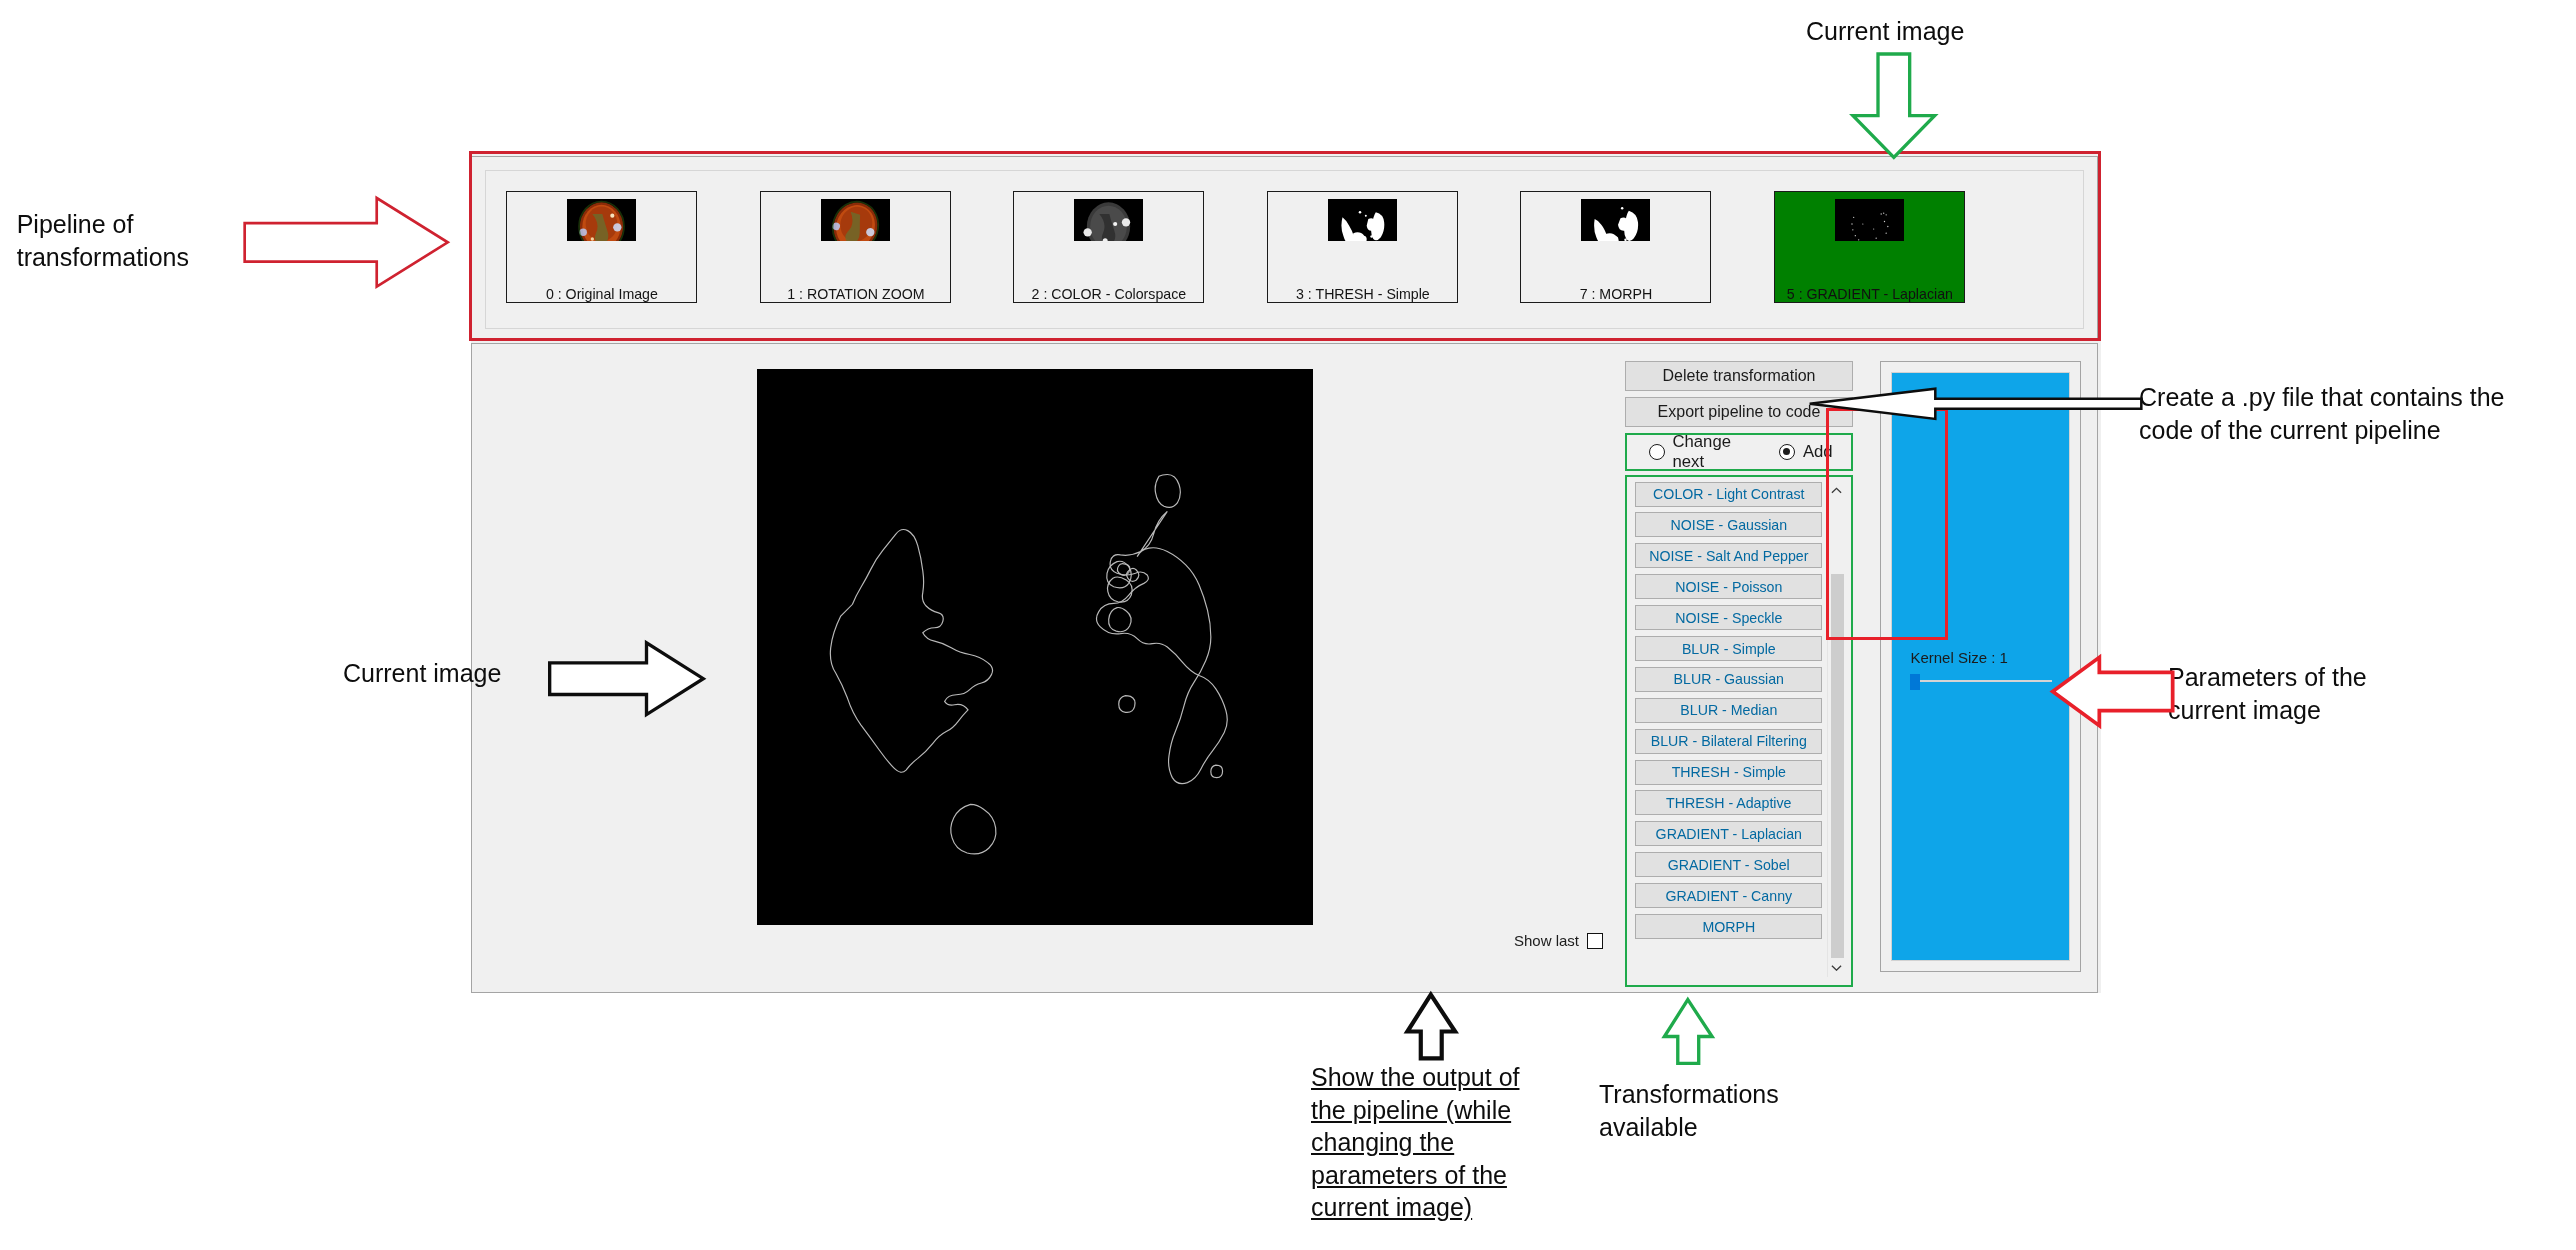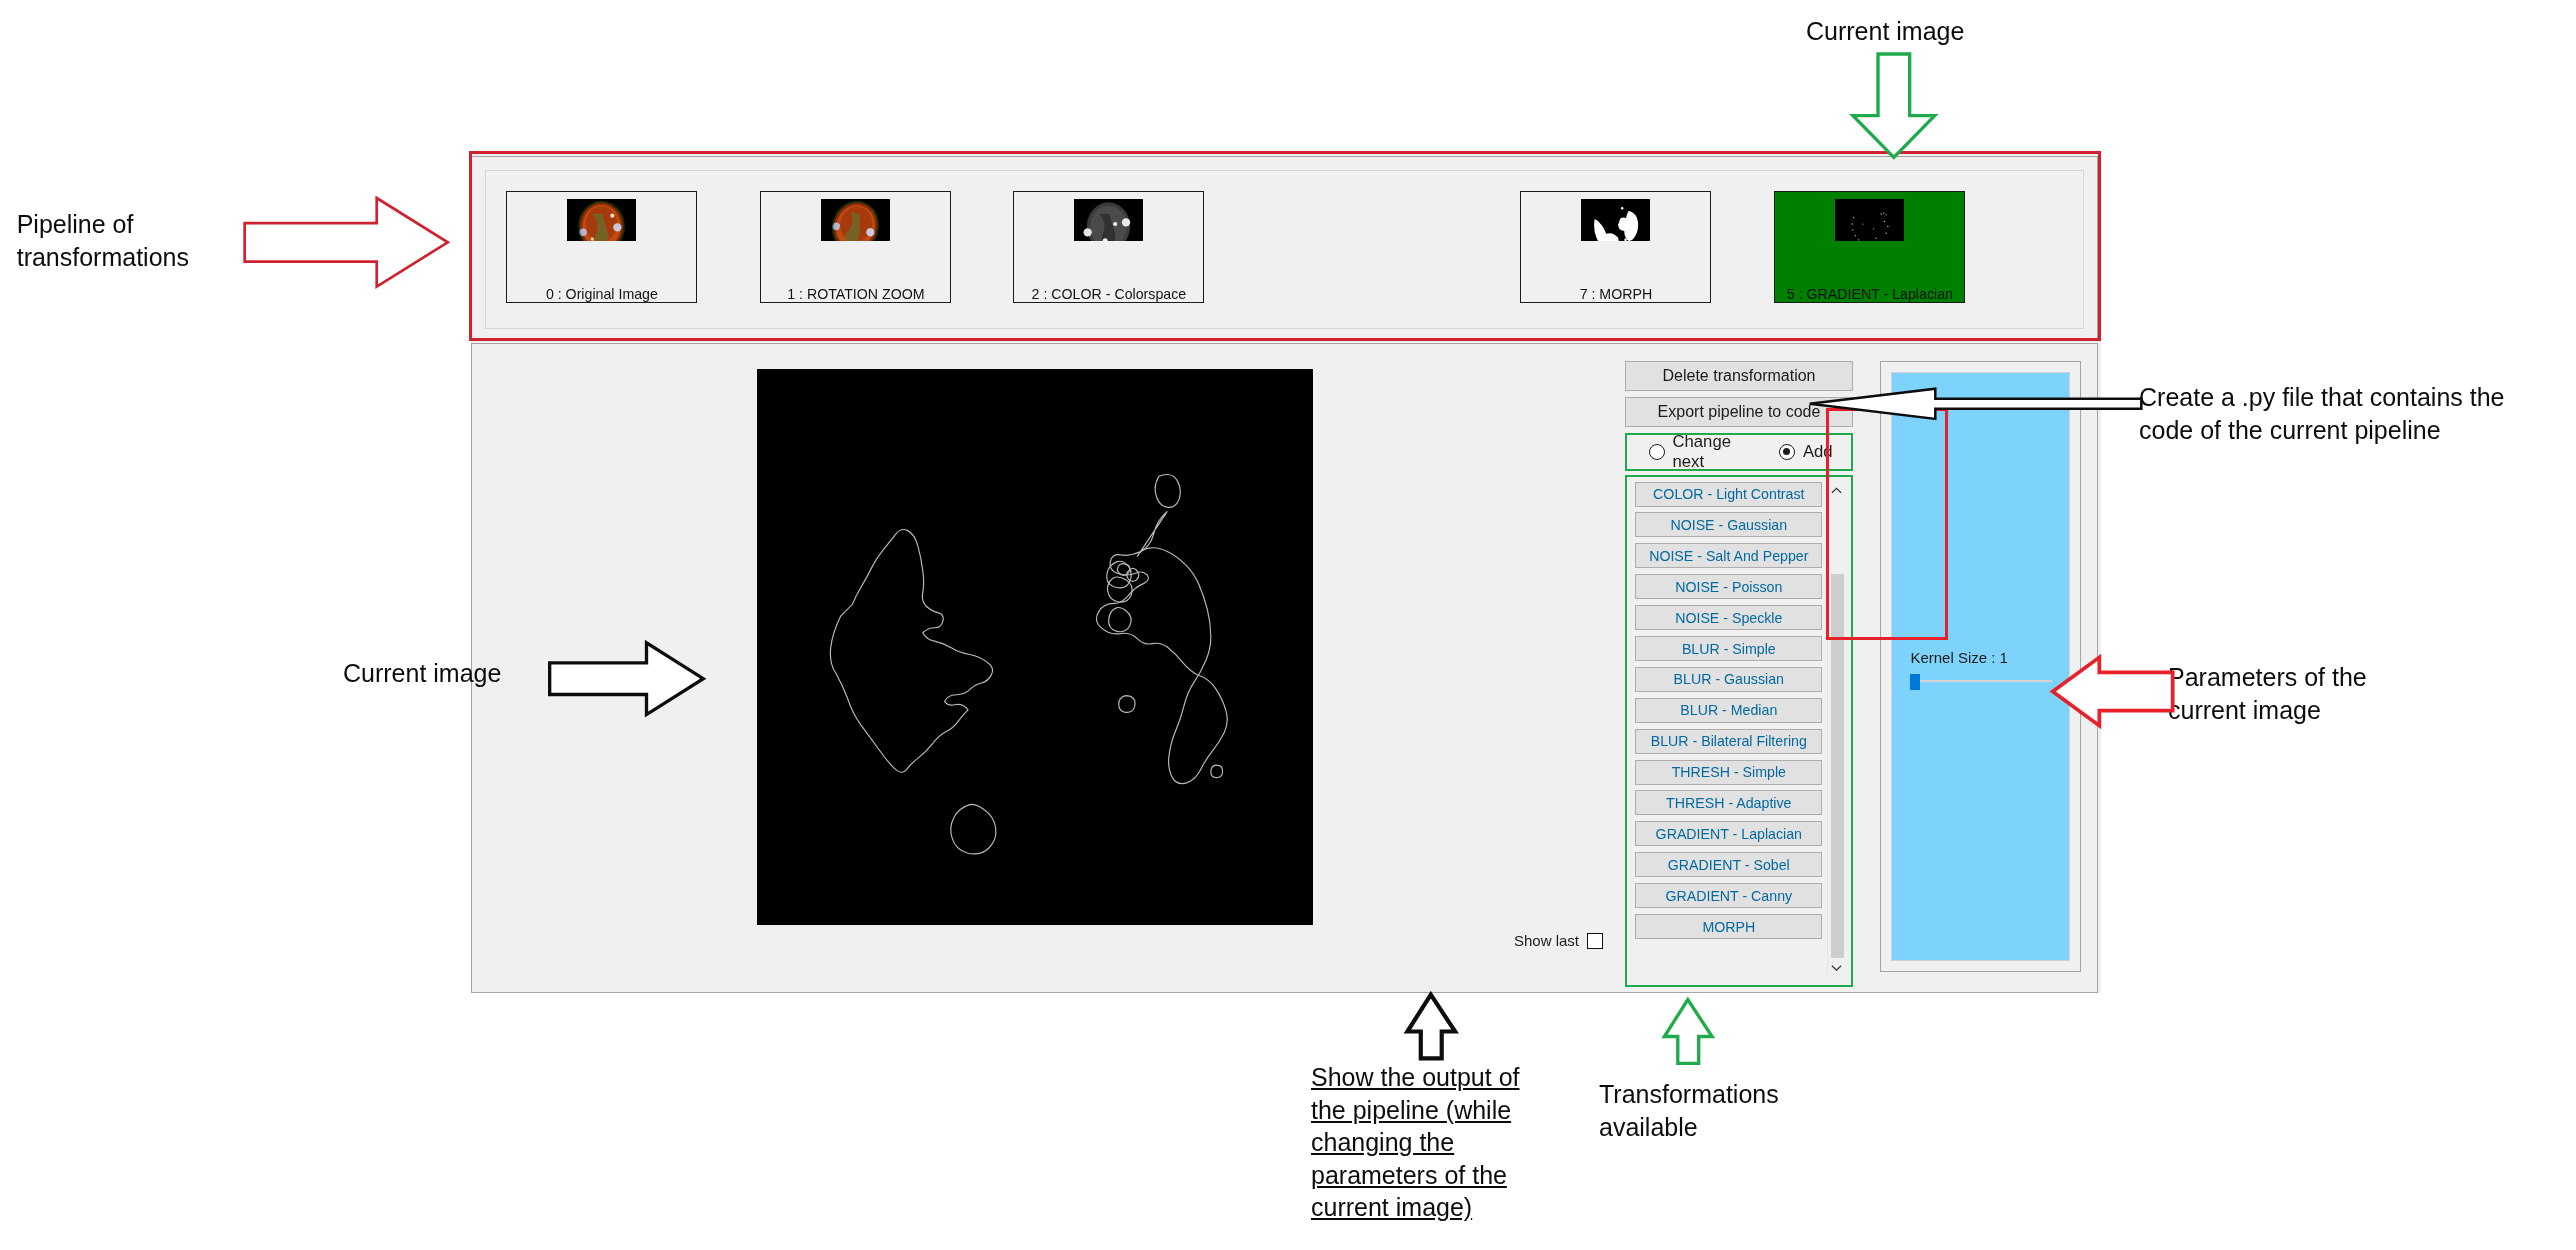--- a/index.html
+++ b/index.html
@@ -209,21 +209,21 @@
     left:1408px; top:16.7px;
     width:201px; height:611px;
     border:0.8px solid #a4a4a4;
     background:#f0f0f0;
     box-sizing:border-box;
   }
   #param-panel-inner{
     position:absolute;
     left:10px;top:10px;right:10px;bottom:10px;
     border:0.8px solid #d2d2d2;
-    background:#7dd3fc;
+    background:#0ea5e9;
     box-sizing:border-box;
   }
   #param-content{
     position:absolute;
     left:18.4px;top:276px;
     width:151px;
   }
   #kernel-label{
     font-size:15px;color:#1b1b1b;
     margin-bottom:8.4px;
@@ -315,20 +315,36 @@
           <path d="M30 18 q10 12 4 24 q-4 10 8 14 q10 -6 6 -18 q-4 -12 -6 -20z" fill="#2a2a2a" opacity="0.8"></path>
           <circle cx="62" cy="28" r="5" fill="#eaeaea"></circle>
           <circle cx="16" cy="40" r="5" fill="#e6e6e6"></circle>
           <circle cx="49" cy="30" r="2.5" fill="#f4f4f4"></circle>
           <circle cx="37" cy="50" r="3" fill="#ededed"></circle>
         </svg>
       </div>
       <div class="thumb-label">2 : COLOR - Colorspace</div>
     </div>
 
+    <div class="thumb-card" style="left:781px">
+      <div class="thumb-img">
+        <svg width="69" height="55" viewBox="0 0 82 66">
+          <rect width="82" height="66" fill="#000"></rect>
+          <path d="M17 22 q-3 12 1 22 q3 10 9 14 q6 -4 4 -12 q-2 -8 -6 -14 q-3 -6 -8 -10z" fill="#fff"></path>
+          <path d="M30 41 q8 -3 13 3 q5 6 1 12 q-7 4 -12 -2 q-4 -6 -2 -13z" fill="#fff"></path>
+          <path d="M57 16 q9 2 10 12 q1 10 -4 18 q-5 6 -9 2 q-4 -6 -2 -16 q2 -12 5 -16z" fill="#fff"></path>
+          <path d="M48 24 q6 -3 9 4 q2 8 -4 10 q-6 1 -7 -6z" fill="#fff"></path>
+          <circle cx="42" cy="48" r="4" fill="#fff"></circle>
+          <circle cx="38" cy="16" r="1.5" fill="#fff"></circle>
+          <circle cx="45" cy="20" r="1.2" fill="#fff"></circle>
+          <circle cx="52" cy="45" r="1.6" fill="#fff"></circle>
+        </svg>
+      </div>
+      <div class="thumb-label">3 : THRESH - Simple</div>
+    </div>
 
     <div class="thumb-card" style="left:1034px">
       <div class="thumb-img">
         <svg width="69" height="55" viewBox="0 0 82 66">
           <rect width="82" height="66" fill="#000"></rect>
           <path d="M16 24 q-2 13 2 22 q4 10 10 12 q6 -5 3 -13 q-3 -9 -7 -14 q-3 -5 -8 -7z" fill="#fff"></path>
           <path d="M29 42 q9 -3 14 4 q4 7 0 12 q-8 4 -13 -3 q-4 -7 -1 -13z" fill="#fff"></path>
           <circle cx="40" cy="49" r="4.5" fill="#fff"></circle>
           <path d="M57 14 q10 3 11 14 q1 11 -5 19 q-5 6 -9 1 q-4 -7 -2 -17 q2 -13 5 -17z" fill="#fff"></path>
           <path d="M47 23 q7 -3 10 5 q2 8 -5 10 q-7 1 -8 -7z" fill="#fff"></path>

